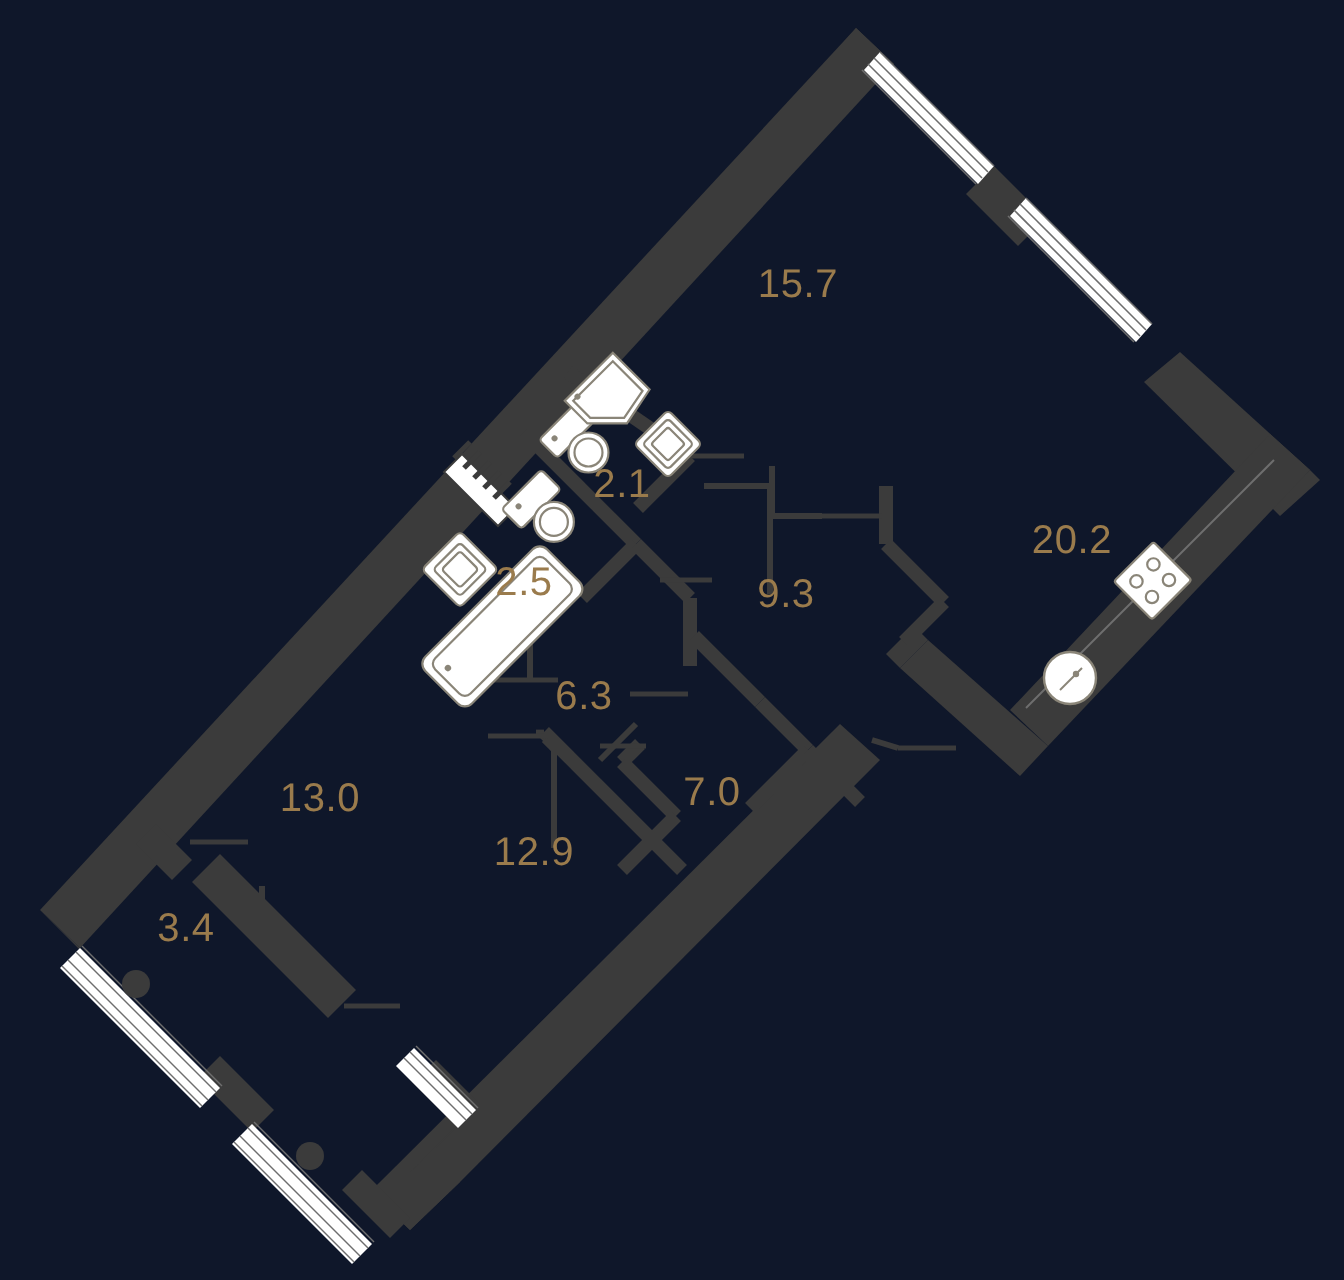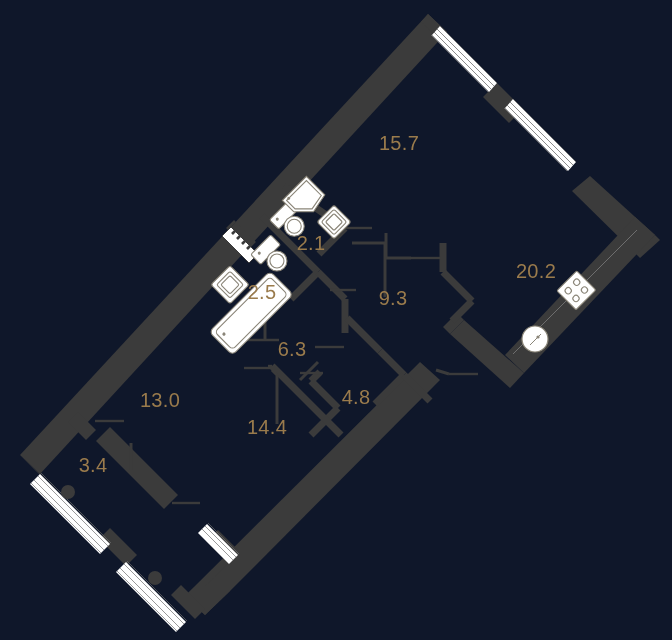--- a/index.html
+++ b/index.html
@@ -275,18 +275,18 @@
       </g>
     </g>
   </svg>
 
   <div class="area-label" style="left:399px; top:143px;">15.7</div>
   <div class="area-label" style="left:311px; top:243px;">2.1</div>
   <div class="area-label" style="left:262px; top:292px;">2.5</div>
   <div class="area-label" style="left:536px; top:271px;">20.2</div>
   <div class="area-label" style="left:393px; top:298px;">9.3</div>
   <div class="area-label" style="left:292px; top:349px;">6.3</div>
-  <div class="area-label" style="left:356px; top:397px;">4.8</div>
+  <div class="area-label" style="left:356px; top:397px;">7.0</div>
   <div class="area-label" style="left:160px; top:400px;">13.0</div>
-  <div class="area-label" style="left:267px; top:427px;">14.4</div>
+  <div class="area-label" style="left:267px; top:427px;">12.9</div>
   <div class="area-label" style="left:93px; top:465px;">3.4</div>
 
 </div>
 
 </body></html>

